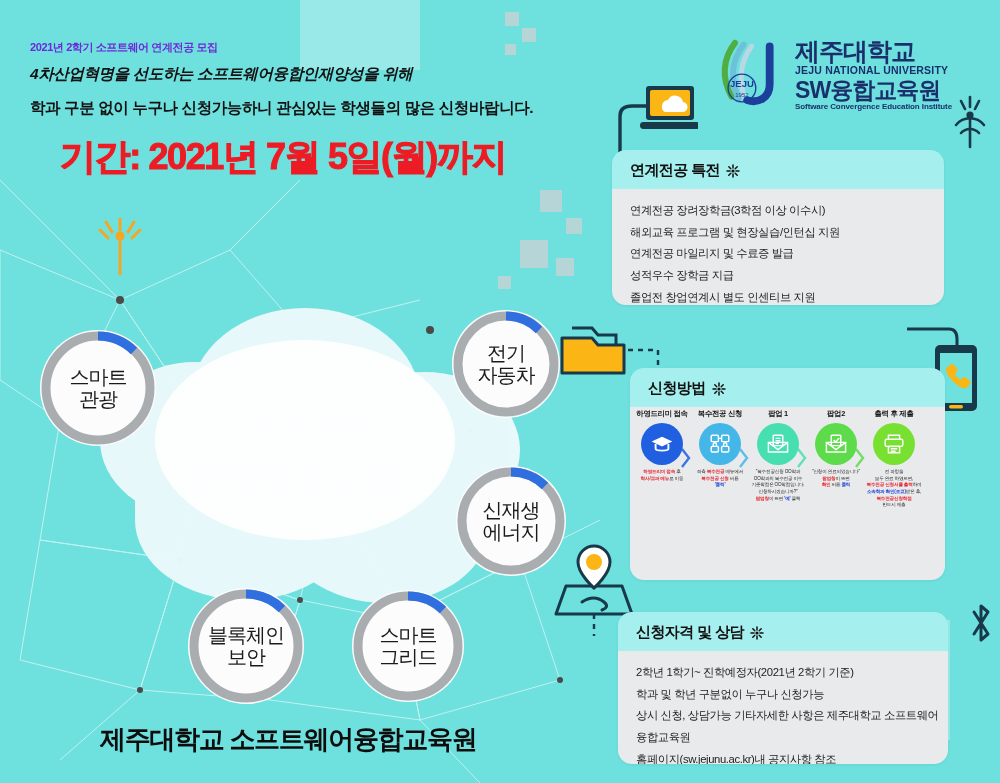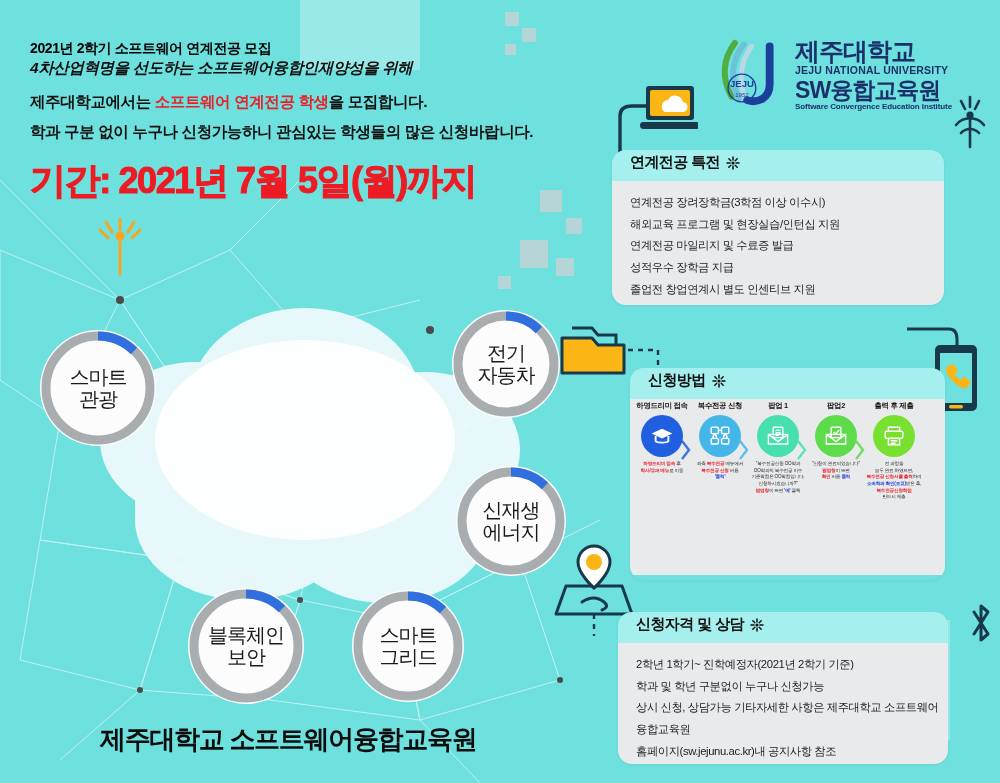--- a/index.html
+++ b/index.html
@@ -16,29 +16,30 @@
     overflow: hidden;
   }
 
   
   .bg-svg { position: absolute; inset: 0; width: 1000px; height: 783px; }
 
   .sq { position: absolute; background: #cfd2d4; opacity: .75; }
 
   
   .head { position: absolute; left: 30px; top: 40px; width: 560px; }
-  .head .l1 { font-size: 14px; font-weight: bold; color: #000000; letter-spacing: -.4px; }
+  .head .l1 { font-size: 11px; font-weight: bold; color: #6d28d9; letter-spacing: -.4px; margin-bottom: 9px; }
   .head .l2 { font-size: 15.5px; font-weight: bold; color: #111; letter-spacing: -.4px; margin-bottom: 13px; font-style: italic; }
   .head .l3 { font-size: 15.5px; font-weight: bold; color: #111; letter-spacing: -.4px; margin-bottom: 9px; }
   .head .l3 em { font-style: normal; color: #e8202a; }
   .head .l4 { font-size: 15.5px; font-weight: bold; color: #111; letter-spacing: -.4px; }
   .head .period {
     margin-top: 14px;
     font-size: 36px; font-weight: bold; color: #ed1c24;
     letter-spacing: -1.4px;
+    margin-left: 30px;
     -webkit-text-stroke: 1px #ed1c24;
   }
 
   
   .logo { position: absolute; right: 48px; top: 36px; display: flex; align-items: center; gap: 8px; }
   .logo-mark { width: 78px; height: 78px; position: relative; }
   .logo-txt { line-height: 1; }
   .logo-txt .kr1 { font-size: 25px; font-weight: bold; color: #1b2f6b; letter-spacing: -1px; }
   .logo-txt .en1 { font-size: 10.5px; font-weight: bold; color: #1b2f6b; letter-spacing: .2px; margin-top: 1px; }
   .logo-txt .kr2 { font-size: 23px; font-weight: bold; color: #1b2f6b; letter-spacing: -1px; margin-top: 3px; }
@@ -63,21 +64,21 @@
     font-size: 20px; color: #1a1a1a; letter-spacing: -1px;
     z-index: 6;
   }
   .bub .ring { position: absolute; inset: 0; }
   .bub span { position: relative; z-index: 2; }
 
   
   .box { position: absolute; border-radius: 14px; overflow: hidden; z-index: 7;
          box-shadow: 0 1px 3px rgba(0,0,0,.06); }
   .box .bhead {
-    background: #a5f0ee; padding: 3px 18px 9px 18px;
+    background: #a5f0ee; padding: 11px 18px 9px 18px;
     font-size: 15px; font-weight: bold; color: #111; letter-spacing: -.6px;
     display: flex; align-items: center; gap: 6px;
   }
   .box .bbody { background: #e9eaec; padding: 11px 4px 14px 18px; }
   .box .bbody li {
     list-style: none; font-size: 11.3px; color: #1c1c1c;
     letter-spacing: -.4px; line-height: 1.92;
   }
   .spark { display: inline-block; width: 14px; height: 14px; position: relative; }
   .step-title {
@@ -153,21 +154,20 @@
   <div class="sq" style="left:505px;top:44px;width:11px;height:11px;"></div>
   <div class="sq" style="left:540px;top:190px;width:22px;height:22px;"></div>
   <div class="sq" style="left:566px;top:218px;width:16px;height:16px;"></div>
   <div class="sq" style="left:520px;top:240px;width:28px;height:28px;"></div>
   <div class="sq" style="left:556px;top:258px;width:18px;height:18px;"></div>
   <div class="sq" style="left:498px;top:276px;width:13px;height:13px;"></div>
 
   <div class="head">
     <div class="l1">2021년 2학기 소프트웨어 연계전공 모집</div>
     <div class="l2">4차산업혁명을 선도하는 소프트웨어융합인재양성을 위해</div>
-    <div class="l3"><span>제주대학교에서는 </span><em>소프트웨어 연계전공 학생</em><span>을 모집합니다.</span></div>
     <div class="l4">학과 구분 없이 누구나 신청가능하니 관심있는 학생들의 많은 신청바랍니다.</div>
     <div class="period">기간: 2021년 7월 5일(월)까지</div>
   </div>
 
   <div class="logo">
     <div class="logo-mark">
       <svg viewBox="0 0 90 90" width="78" height="78">
         <path d="M30 8 C16 26 14 48 26 70" stroke="#4fae3f" stroke-width="7" fill="none" stroke-linecap="round"></path>
         <path d="M40 10 C26 28 24 50 34 72" stroke="#6cc3d8" stroke-width="7" fill="none" stroke-linecap="round"></path>
         <path d="M49 12 C36 30 34 52 42 74" stroke="#b9d7e4" stroke-width="6" fill="none" stroke-linecap="round"></path>

